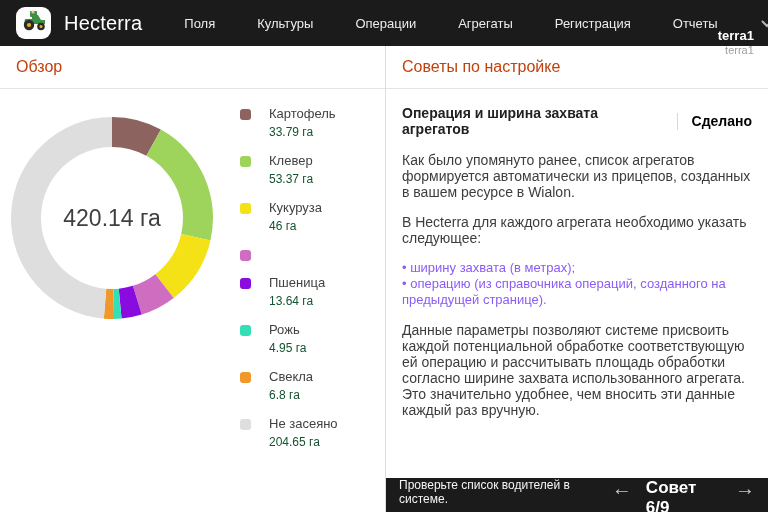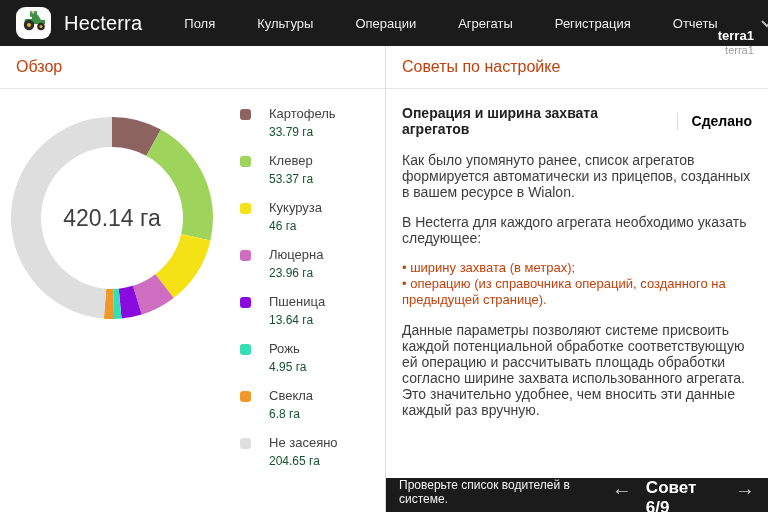--- a/index.html
+++ b/index.html
@@ -36,21 +36,21 @@
   .legend-label { font-size:13px; color:#424242; line-height:1.15; }
   .legend-value { font-size:12px; color:#14532d; margin-top:3px; }
 
   
   .tip-body { padding:16px; flex:1; overflow:hidden; }
   .tip-title-row { display:flex; align-items:center; margin-bottom:15px; }
   .tip-title { font-size:14px; font-weight:bold; color:#212121; }
   .tip-divider { width:1px; height:17px; background:#d8d8d8; margin:0 14px; }
   .tip-status { font-size:14px; font-weight:bold; }
   .tip-text p { font-size:14px; color:#3d3d3d; line-height:16px; margin:0 0 14px; }
-  .tip-text .bullet { font-size:13px; color:#c2410c; line-height:16px; }
+  .tip-text .bullet { font-size:13px; color:#8b5cf6; line-height:16px; }
   .tip-text .bullet-group { margin:0 0 14px; }
 
   
   .tips-footer { position:absolute; left:0; right:0; bottom:0; height:34px;
                  background:#1b1b1b; display:flex; align-items:flex-start; padding:0 13px; }
   .footer-hint { color:#f5f5f5; font-size:12px; }
   .footer-spacer { flex:1; }
   .footer-arrow { color:#c9c9c9; font-size:20px; line-height:1; cursor:pointer; }
   .footer-counter { color:#fff; font-size:17px; font-weight:600; margin:0 14px; }
 </style>
@@ -128,24 +128,20 @@
         </div>
         <div class="legend-item">
           <span class="legend-dot" style="background: rgb(244, 225, 22);"></span>
           <div>
               <div class="legend-label">Кукуруза</div>
                <div class="legend-value">46 га</div>
             </div>
         </div>
         <div class="legend-item">
           <span class="legend-dot" style="background: rgb(207, 110, 192);"></span>
-          <div>
-              <div class="legend-label">Люцерна</div>
-               <div class="legend-value">23.96 га</div>
-            </div>
         </div>
         <div class="legend-item">
           <span class="legend-dot" style="background: rgb(138, 11, 224);"></span>
           <div>
               <div class="legend-label">Пшеница</div>
                <div class="legend-value">13.64 га</div>
             </div>
         </div>
         <div class="legend-item">
           <span class="legend-dot" style="background: rgb(53, 223, 181);"></span>

